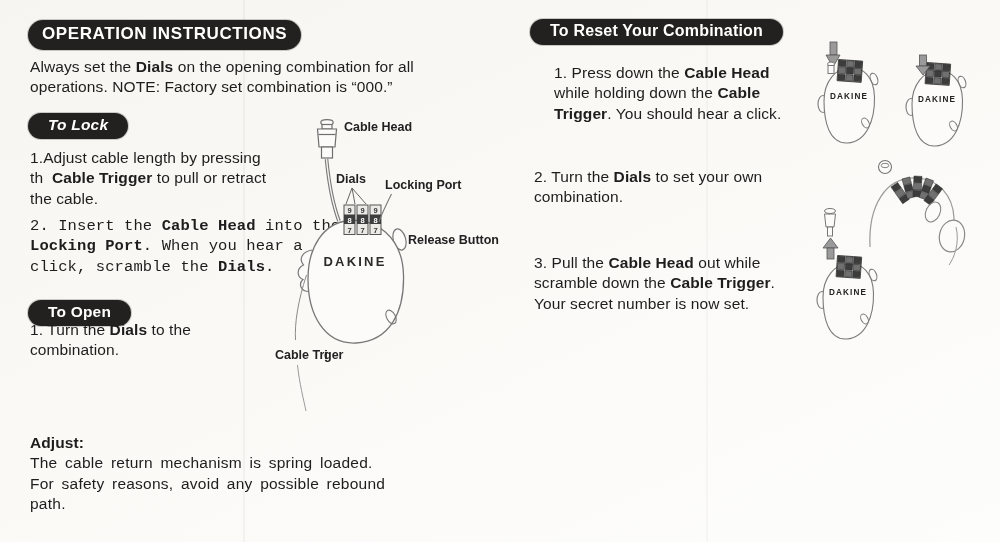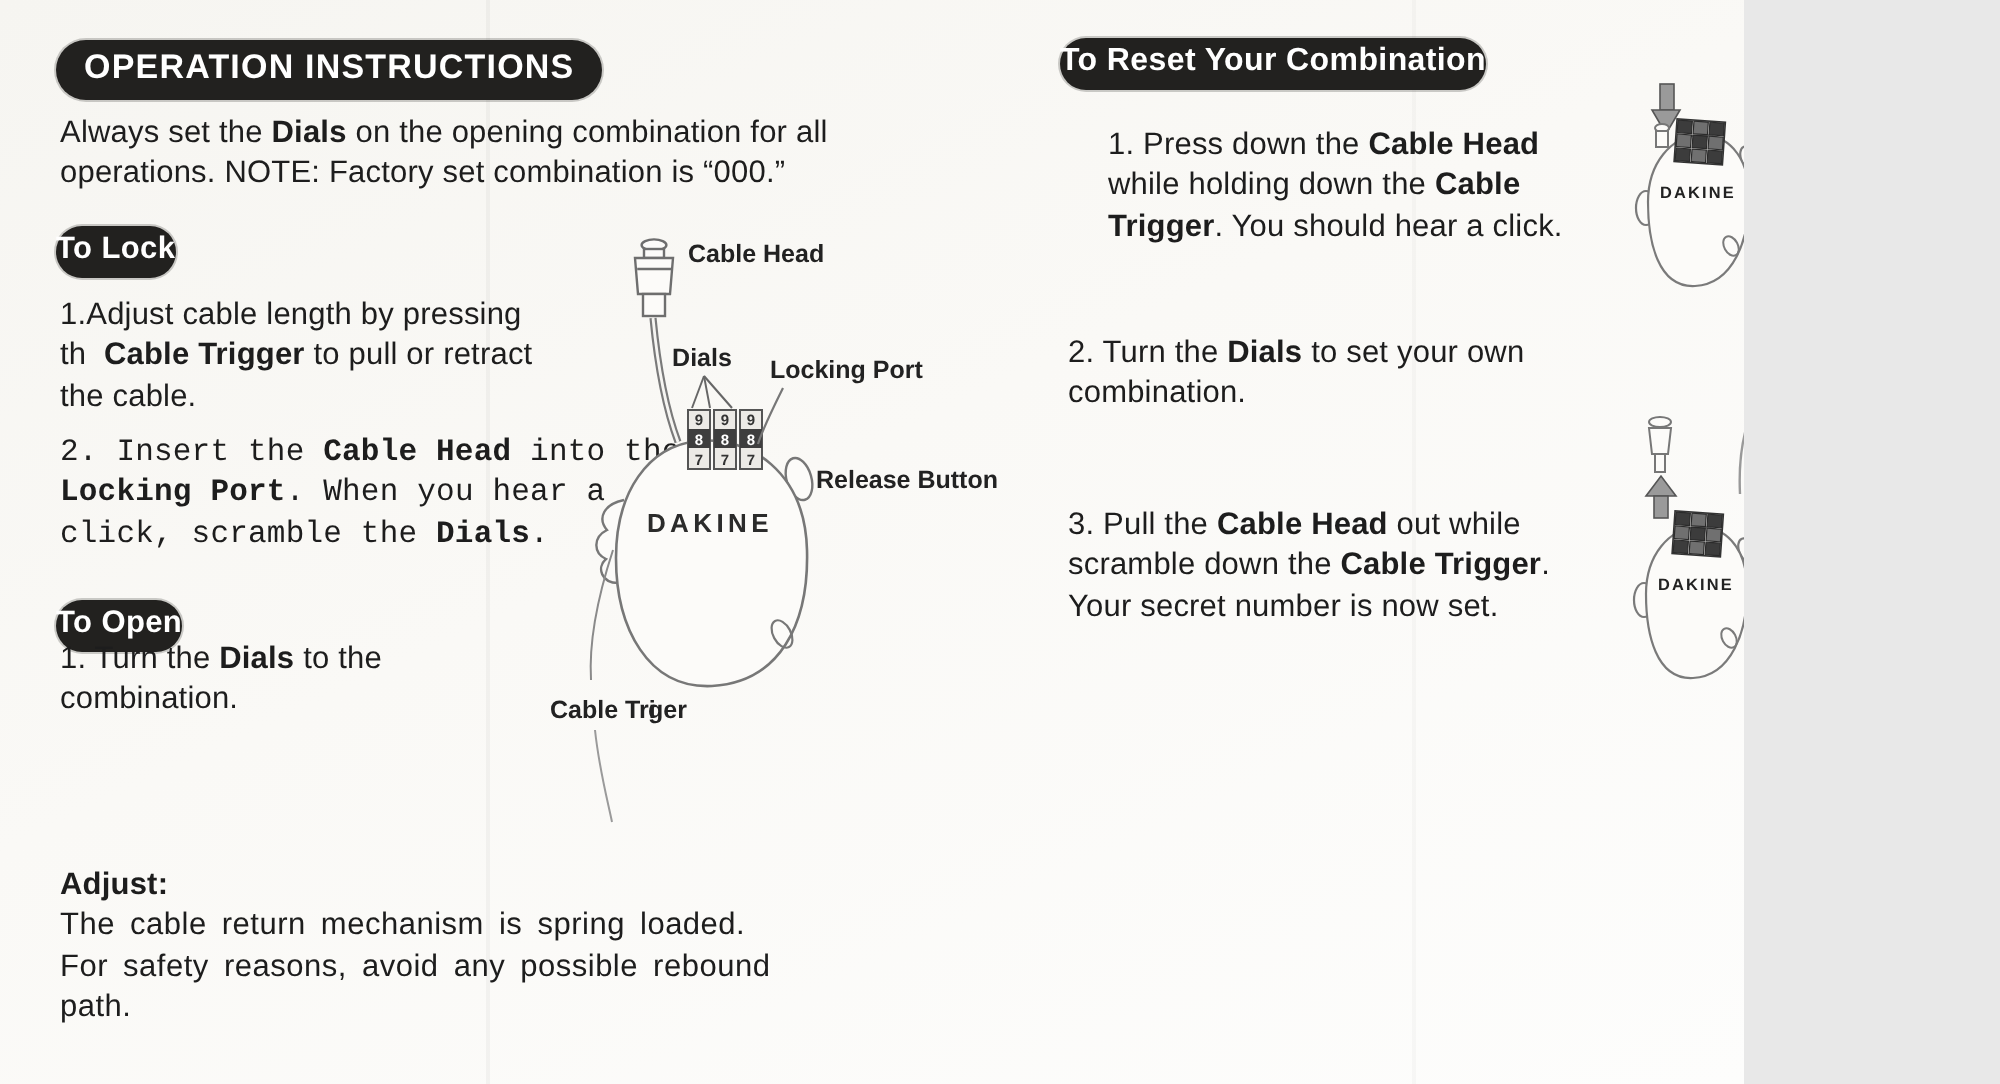--- a/index.html
+++ b/index.html
@@ -1,27 +1,27 @@
 <!DOCTYPE html>
 <html><head>
 <meta charset="utf-8">
 <style>
   html,body{margin:0;padding:0;background:#e8e8e8;}
   .page{
-    position:relative;width:872px;height:542px;overflow:hidden;
+    position:relative;width:1000px;height:542px;overflow:hidden;
     background:linear-gradient(155deg,#f6f5f1 0%,#faf9f6 45%,#fdfdfc 100%);
     font-family:"Liberation Sans",sans-serif;color:#1d1d1d;
   }
   .crease{position:absolute;top:0;width:2px;height:100%;pointer-events:none;}
   .pill{
     position:absolute;background:#22211f;color:#fff;font-weight:700;
     border-radius:16px;white-space:nowrap;box-shadow:0 0 0 1px rgba(60,58,54,.25);
   }
   .pill-lg{font-size:17px;padding:4px 14px 6px;letter-spacing:.6px;}
-  .pill-sm{font-size:15.5px;padding:3px 0 5px;letter-spacing:.2px;}
+  .pill-sm{font-size:15.5px;padding:3px 20px 5px;letter-spacing:.2px;}
   .para{position:absolute;margin:0;font-size:15.5px;line-height:1.32;letter-spacing:.1px;white-space:nowrap;}
   .para b{font-weight:700;}
   .caution-title{font-weight:700;display:block;}
   .caution-body{word-spacing:3px;letter-spacing:.25px;}
   svg{position:absolute;overflow:visible;}
   svg text{font-family:"Liberation Sans",sans-serif;}
   .dlabel{font-weight:700;font-size:12.5px;fill:#222;}
   .logo-txt{font-weight:700;font-size:13px;letter-spacing:2.2px;fill:#2b2b2b;}
   .logo-sm{font-weight:700;font-size:8.2px;letter-spacing:1.1px;fill:#222;}
   .digit{font-size:7.5px;font-weight:700;}
@@ -31,21 +31,21 @@
 
 <div class="page">
 
   <div class="crease" style="left:243px;background:rgba(110,105,95,.06);"></div>
   <div class="crease" style="left:706px;background:rgba(110,105,95,.04);"></div>
 
   <div class="pill pill-lg" style="left:28px;top:20px;">OPERATION INSTRUCTIONS</div>
 
   <p class="para" style="left:30px;top:57px;"><span>Always set the </span><b>Dials</b><span> on the opening combination for all</span><br><span>operations. NOTE: Factory set combination is “000.”</span></p>
 
-  <div class="pill pill-sm" style="left:28px;top:113px;">To Lock</div>
+  <div class="pill pill-sm" style="left:28px;top:113px;font-style:italic;">To Lock</div>
 
   <p class="para" style="left:30px;top:148px;"><span>1.Adjust cable length by pressing</span><br><span>th&nbsp;&nbsp;</span><b>Cable Trigger</b><span> to pull or retract</span><br><span>the cable.</span></p>
   <p class="para" style="left:30px;top:216px;font-family:Liberation Mono, monospace;"><span>2. Insert the </span><b>Cable Head</b><span> into the</span><br><b>Locking Port</b><span>. When you hear a</span><br><span>click, scramble the </span><b>Dials</b><span>.</span></p>
 
   <div class="pill pill-sm" style="left:28px;top:300px;">To Open</div>
 
   <p class="para" style="left:30px;top:320px;"><span>1. Turn the </span><b>Dials</b><span> to the</span><br><span>combination.</span></p>
 
   <p class="para" style="left:30px;top:433px;">
     <span class="caution-title">Adjust:</span>

